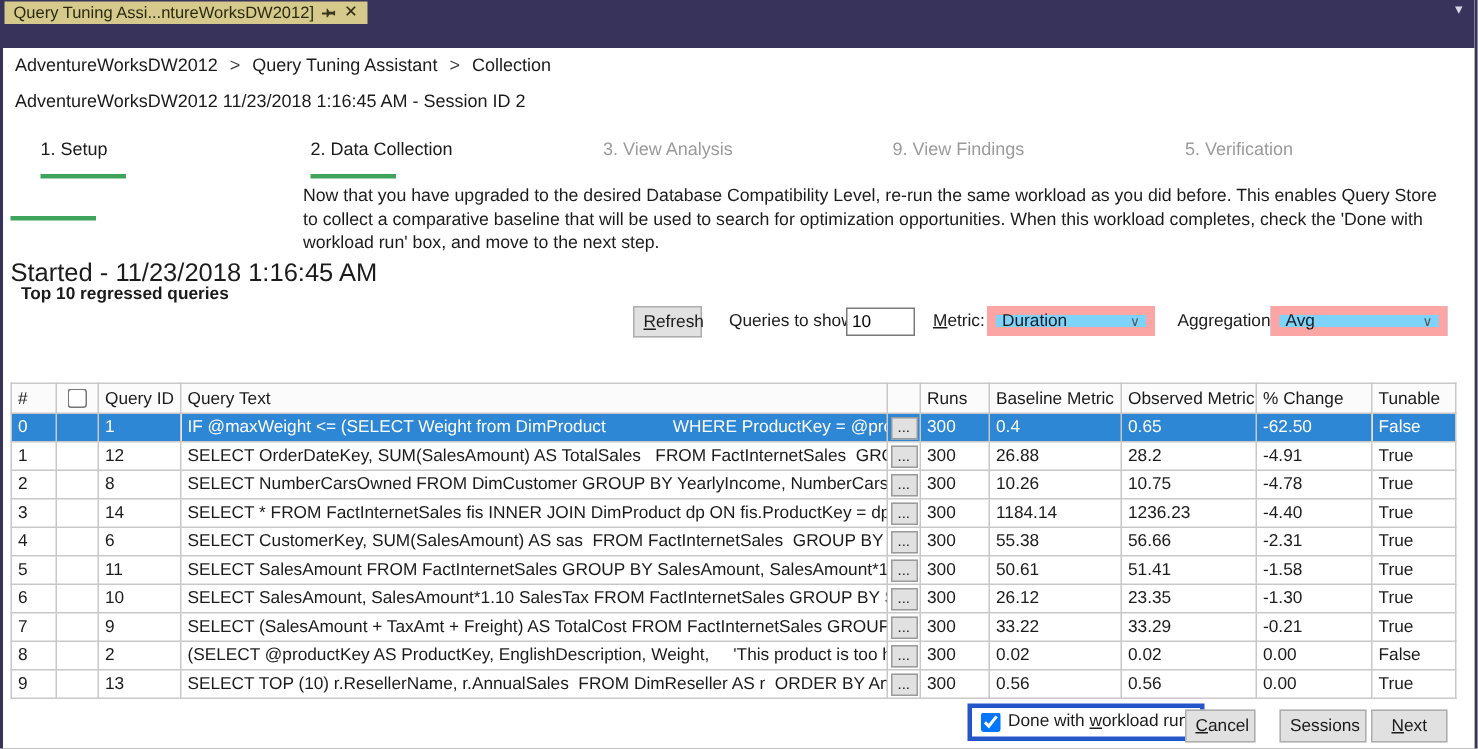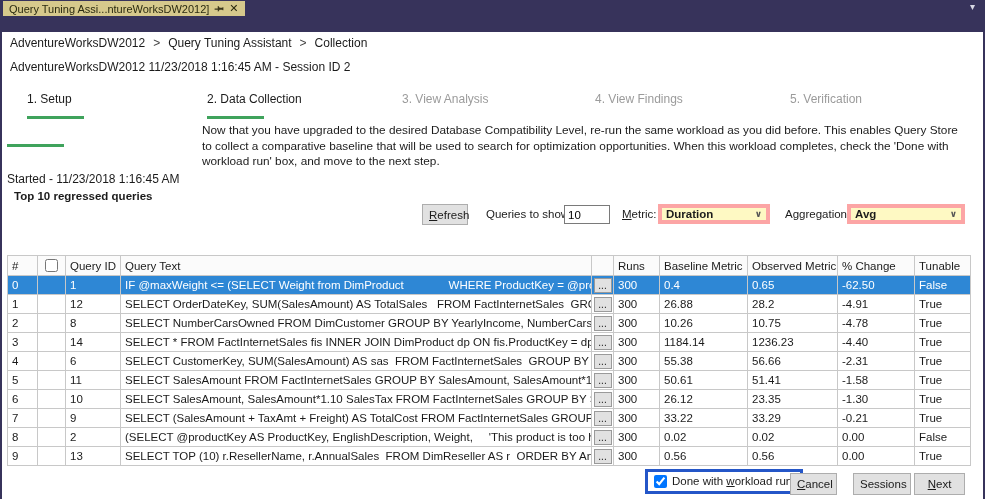--- a/index.html
+++ b/index.html
@@ -34,39 +34,39 @@
   .breadcrumb .crumb { cursor: default; }
   .breadcrumb .sep { color: #444; }
   .session-line { top: 28px; left: 8px; font-size: 12px; }
   
   .step { top: 60px; font-size: 12px; white-space: nowrap; }
   .step .bar { margin-top: 10px; height: 3px; width: 57px; background: var(--accent-green, #3fa35c); }
   .step.inactive { color: #9b9b9b; }
   .substep-label { top: 96px; left: 5px; font-size: 11px; white-space: nowrap; }
   .substep-bar { top: 112px; left: 5px; height: 3px; width: 57px; background: var(--accent-green, #3fa35c); }
   .substep-desc { top: 91px; left: 200px; width: 765px; font-size: 11.8px; line-height: 1.32; }
-  .started-line { top: 140px; left: 5px; font-size: 12px; }
+  .started-line { top: 140px; left: 5px; font-size: 17px; }
   .top-queries { top: 158px; left: 12px; font-size: 11.5px; font-weight: bold; }
   
   .btn {
     background: #e1e1e1; border: 1px solid #adadad; font-size: 11.5px;
     font-family: inherit; color: #1b1b1b; cursor: default; padding: 2px 6px;
   }
   .refresh-btn { top: 172px; left: 420px; width: 46px; height: 21px; }
   .ctl-label { font-size: 11.5px; }
   .queries-label { top: 176px; left: 484px; }
   .queries-input {
     top: 173px; left: 562px; width: 46px; height: 19px;
     border: 1px solid #7a7a7a; font-size: 11.5px; font-family: inherit; padding: 0 3px;
   }
   .metric-label { top: 176px; left: 620px; }
   .combo {
-    height: 20px; border: 4px solid #fca5a5; background: #fef9c3;
+    height: 20px; border: 6px solid #fca5a5; background: #7dd3fc;
     display: flex; align-items: center; justify-content: space-between;
-    font-size: 11.5px; padding: 0 4px; cursor: default; font-weight: bold;
+    font-size: 11.5px; padding: 0 4px; cursor: default;
   }
   .combo .arrow { color: #555; font-size: 9px; }
   .metric-combo { top: 172px; left: 656px; width: 112px; }
   .agg-label { top: 176px; left: 783px; }
   .agg-combo { top: 172px; left: 845px; width: 118px; }
   
   .grid-wrap { top: 223px; left: 5px; width: 963px; }
   table { border-collapse: collapse; table-layout: fixed; width: 963px; font-size: 11.5px; }
   th, td {
     border: 1px solid var(--grid-line, #c8c8c8);
@@ -128,21 +128,21 @@
     <div class="abs step" style="left:25px">
       <span>1. Setup</span><div class="bar"></div>
     </div>
     <div class="abs step" style="left:205px">
       <span>2. Data Collection</span><div class="bar"></div>
     </div>
     <div class="abs step inactive" style="left:400px">
       <span>3. View Analysis</span>
     </div>
     <div class="abs step inactive" style="left:593px">
-      <span>4. View Findings</span>
+      <span>9. View Findings</span>
     </div>
     <div class="abs step inactive" style="left:788px">
       <span>5. Verification</span>
     </div>
 
     <div class="abs substep-bar"></div>
     <div class="abs substep-desc">Now that you have upgraded to the desired Database Compatibility Level, re-run the same workload as you did before. This enables Query Store to collect a comparative baseline that will be used to search for optimization opportunities. When this workload completes, check the 'Done with workload run' box, and move to the next step.</div>
 
     <div class="abs started-line">Started - 11/23/2018 1:16:45 AM</div>
     <div class="abs top-queries">Top 10 regressed queries</div>

